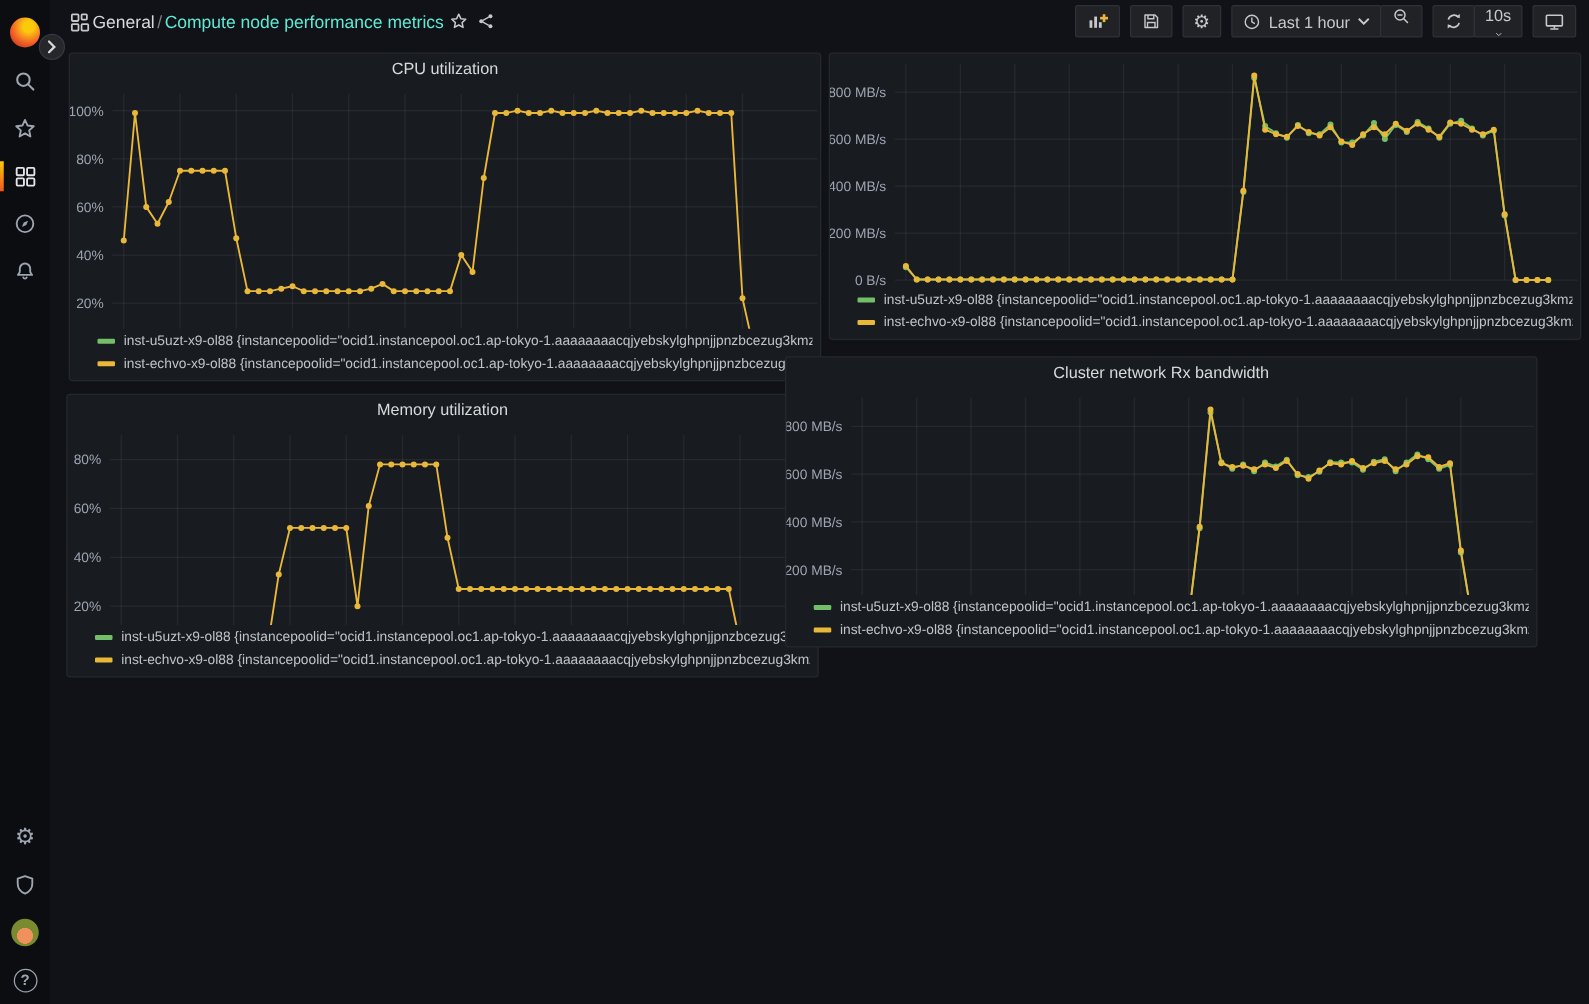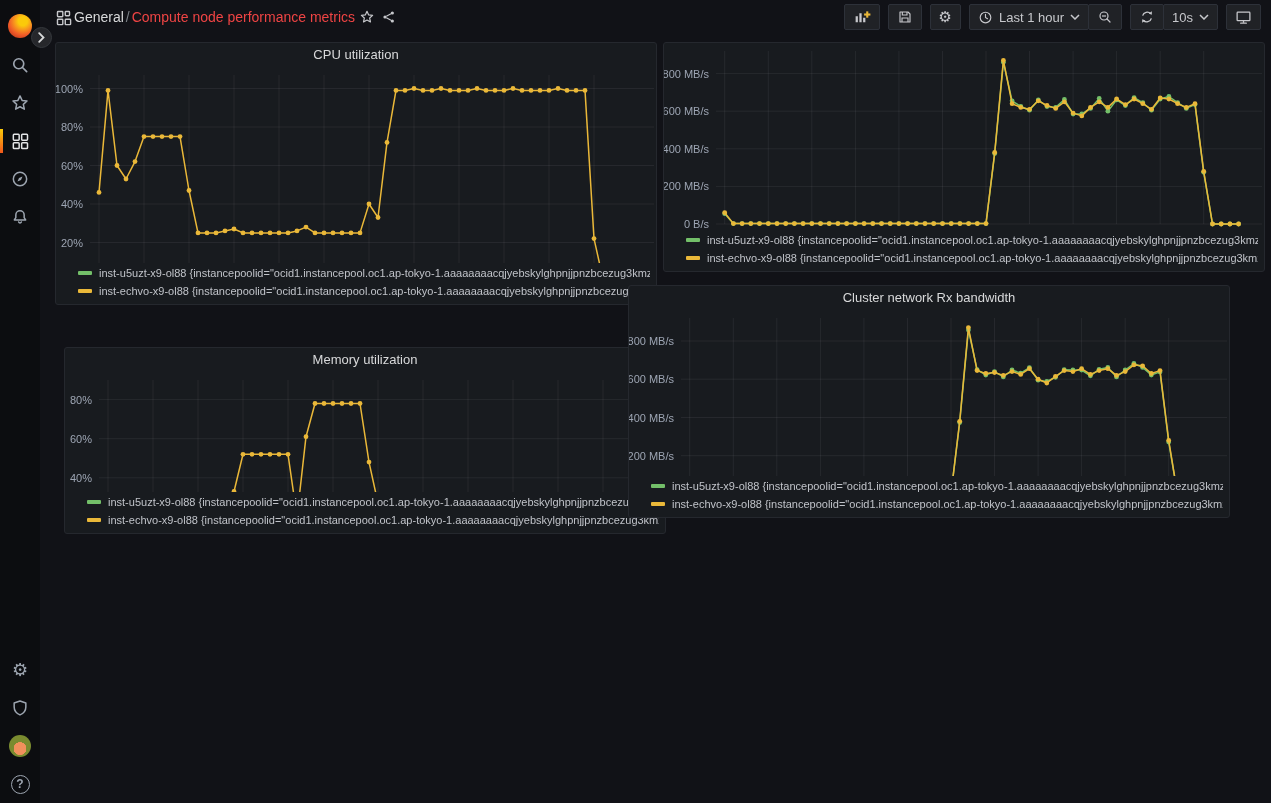--- a/index.html
+++ b/index.html
@@ -54,40 +54,40 @@
   .topbar {
     position:absolute; left:40px; right:0; top:0; height:34px;
     display:flex; align-items:center; justify-content:space-between;
     padding:0 10px 0 15px; background:#111217;
   }
   .tb-left { display:flex; align-items:center; gap:2px; }
   .tb-left svg { display:block; }
   .crumb-icon { color:#C7C8CC; }
   .crumb-section { font-size:14px; color:#D8D9DA; cursor:pointer; }
   .crumb-sep { font-size:14px; color:#7B8087; }
-  .crumb-title { font-size:14px; color:#ef4444; }
+  .crumb-title { font-size:14px; color:#5eead4; }
   .tb-iconbtn { background:none; border:none; color:#C7C8CC; cursor:pointer; display:flex; align-items:center; padding:2px; }
 
   .tb-right { display:flex; align-items:center; gap:8px; }
   .tgroup { display:flex; }
-  .tgroup .tbtn + .tbtn { margin-left:-1px; }
+  .tgroup .tbtn + .tbtn { margin-left:-1px;flex-direction:column; }
   .tbtn {
     height:26px; background:#202226; border:1px solid #2D3139; border-radius:2px;
     color:#C7C8CC; font-size:13px; font-family:"Liberation Sans",sans-serif;
     display:flex; align-items:center; gap:6px; padding:0 8px; cursor:pointer;
   }
   .tbtn svg { display:block; }
 
   
   .panel {
     position:absolute; background:#181B1F; border:1px solid #25282E; border-radius:3px;
     display:flex; flex-direction:column;
   }
   .p0 { left:55px; top:42px;  width:602px; height:263px;justify-content:center; }
-  .p1 { left:64px; top:315px; width:602px; height:187px;margin-top:32px; }
+  .p1 { left:53px; top:315px; width:602px; height:227px; }
   .p2 { left:663px; top:42px;  width:602px; height:230px; }
   .p3 { left:628px; top:285px; width:602px; height:233px; }
   .panel h2 {
     height:24px; line-height:24px; text-align:center; font-size:13px; font-weight:500;
     color:#D8D9DA; cursor:pointer; flex:none;
   }
   .chart-host { flex:1 1 auto; min-height:0; overflow:hidden; }
   .grid { stroke: rgba(204,204,220,0.08); stroke-width:1; }
   .ax { fill:#9DA5B3; font-size:11px; font-family:"Liberation Sans",sans-serif; }
   .legend { flex:none; padding:1px 6px 4px 22px; overflow:hidden; }

